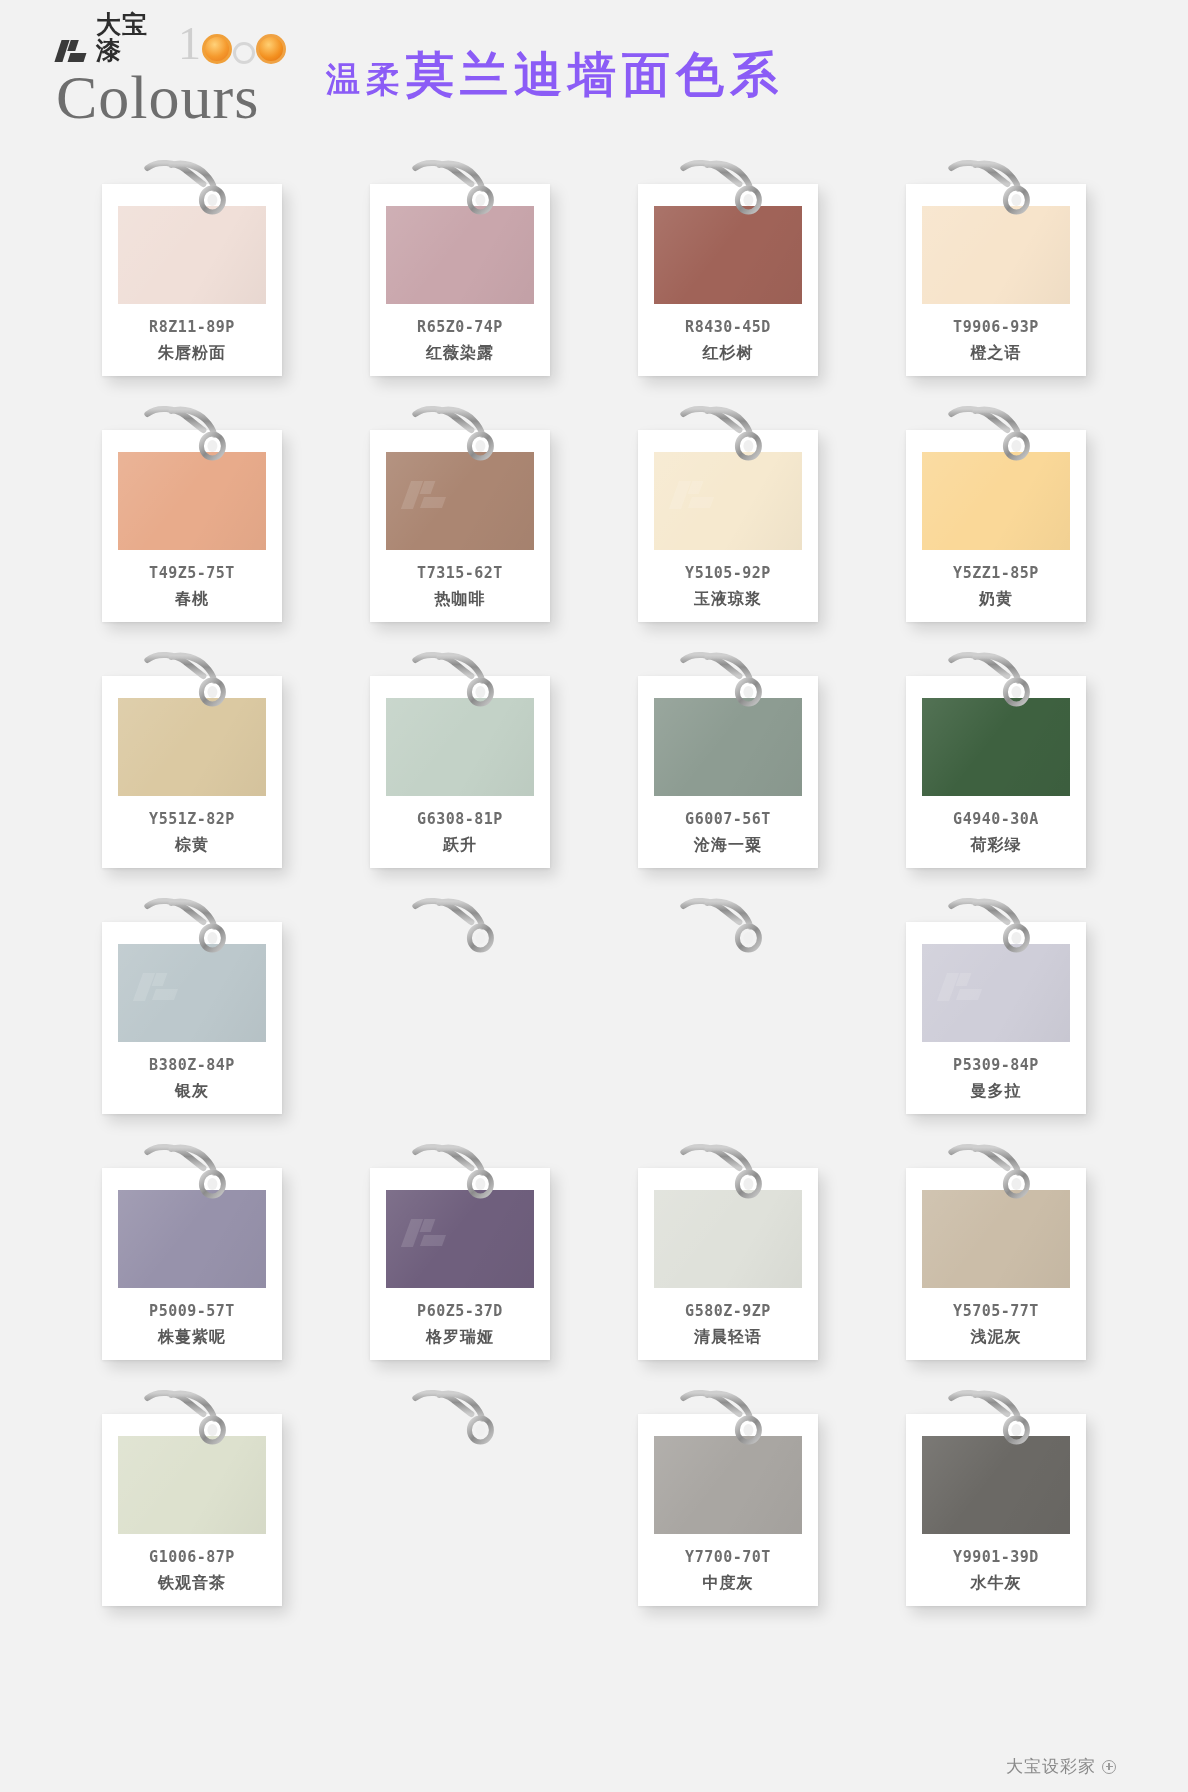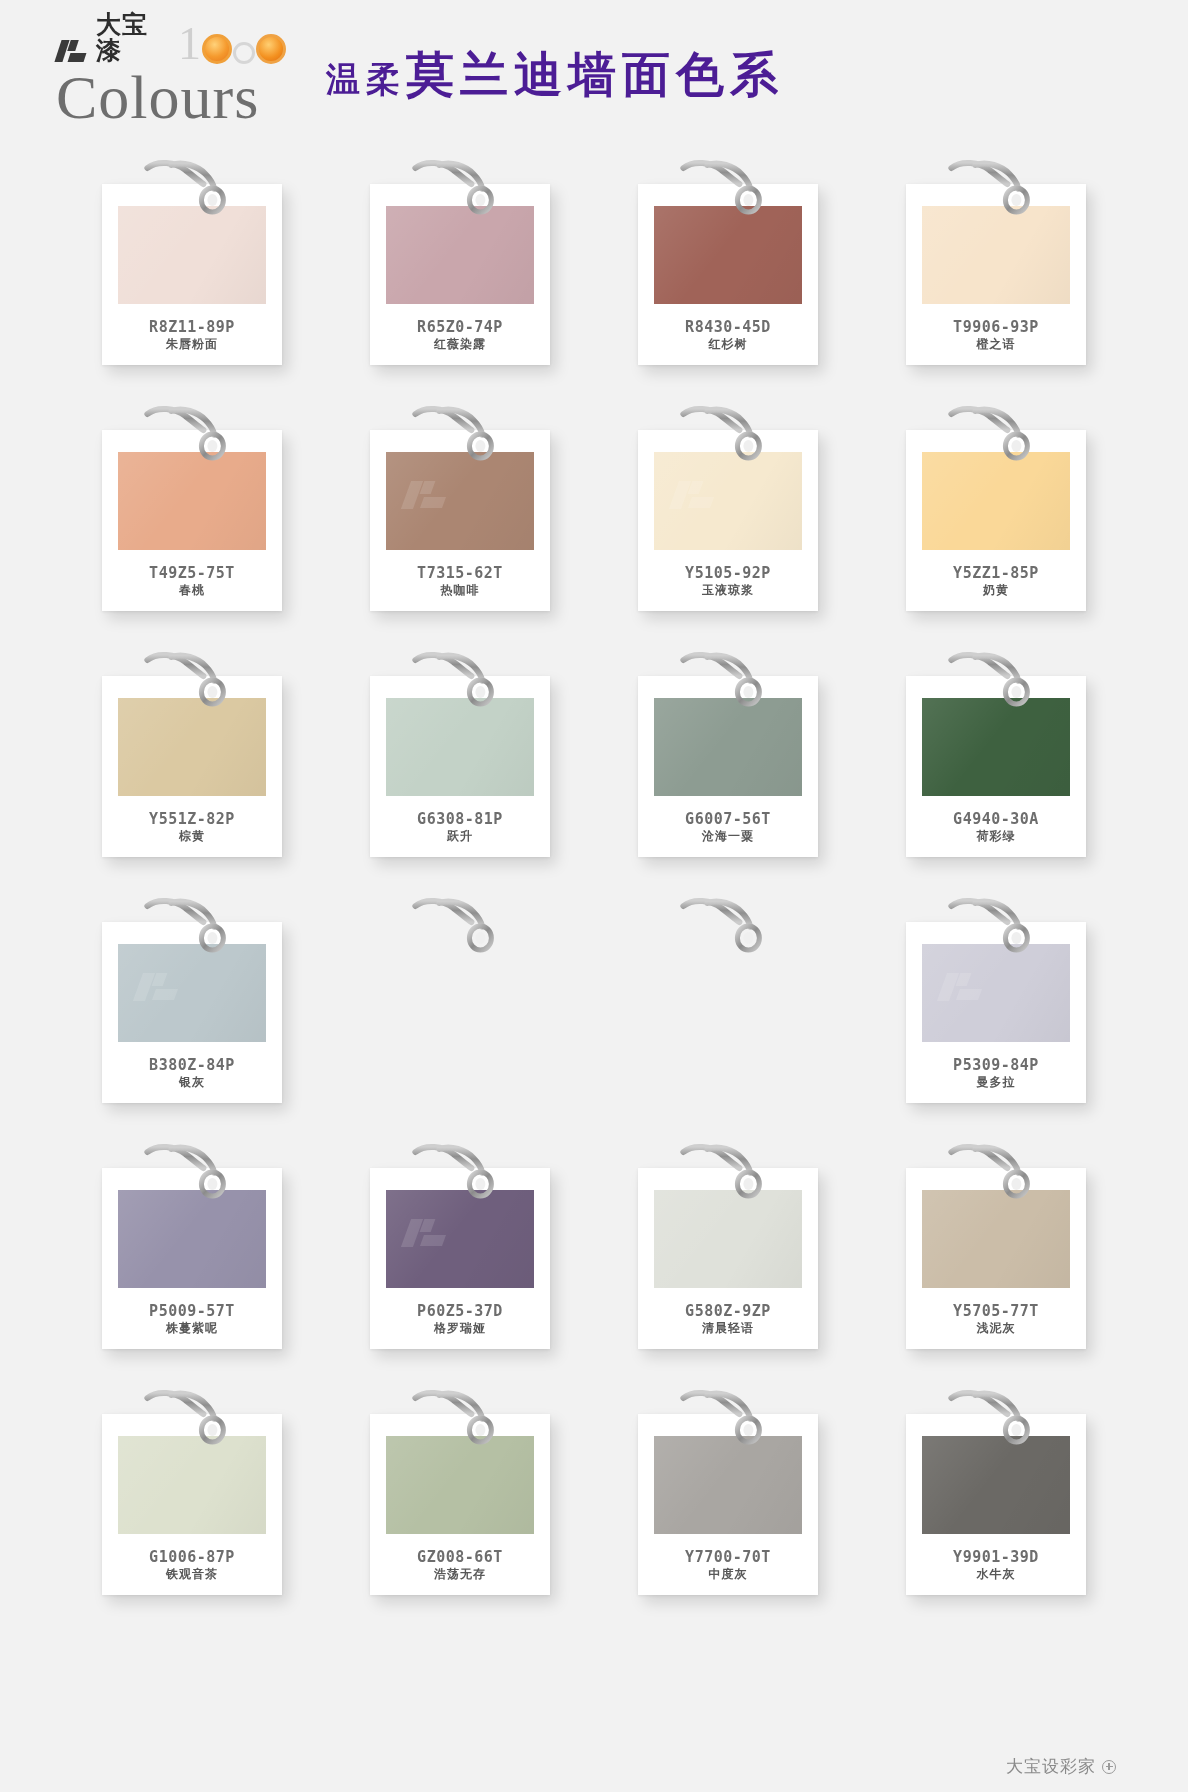--- a/index.html
+++ b/index.html
@@ -55,21 +55,21 @@
   }
   .colours-word {
     font-family:"Liberation Serif", serif;
     font-size:62px; color:#6e6e6e; line-height:58px;
     letter-spacing:1px; margin-top:4px;
   }
   .title-cn {
     margin-left:40px;
     font-family:"DejaVu Sans", sans-serif;
     font-weight:bold;
-    color:#4c1d95;
+    color:#8b5cf6;
     letter-spacing:6px;
     display:flex;
     align-items:baseline;
   }
   .title-soft { font-size:34px; }
   .title-main { font-size:48px; }
 
   
   .grid {
     position:relative;
@@ -121,23 +121,24 @@
   .code {
     margin-top:14px;
     font-family:"DejaVu Sans Mono", monospace;
     font-weight:bold;
     font-size:15px;
     color:#6d6d6d;
     letter-spacing:0.5px;
     white-space:nowrap;
   }
   .cname {
+    margin-top:7px;
     font-family:Liberation Sans, sans-serif;
     font-weight:bold;
-    font-size:12px;
+    font-size:16px;
     color:#585858;
     letter-spacing:1px;
     white-space:nowrap;
   }
 
   
   .wm {
     position:absolute;
     left:18px; top:26px;
     width:52px; height:34px;
@@ -784,25 +785,20 @@
       <stop offset="0%" stop-color="#d9d9d9"></stop>
       <stop offset="50%" stop-color="#8b8b8b"></stop>
       <stop offset="100%" stop-color="#c9c9c9"></stop>
     </linearGradient>
   </defs>
   <path d="M6 10 C16 2 34 4 44 12 C52 18 56 22 62 26" fill="none" stroke="url(#hg)" stroke-width="6" stroke-linecap="round"></path>
   <path d="M30 7 C42 3 56 8 64 16 C70 22 72 26 73 31" fill="none" stroke="url(#hg)" stroke-width="6" stroke-linecap="round"></path>
   <ellipse cx="71" cy="42" rx="11" ry="12" fill="none" stroke="url(#rg)" stroke-width="5"></ellipse>
   <ellipse cx="71" cy="42" rx="5" ry="6" fill="#efefef"></ellipse>
 </svg></div>
-      <div class="card">
-        <div class="swatch" style="background: rgb(181, 192, 164);"></div>
-        <div class="code">GZ008-66T</div>
-        <div class="cname">浩荡无存</div>
-      </div>
     </div>
     <div class="cell">
       <div class="hook">
 <svg viewBox="0 0 110 58" width="110" height="58" xmlns="http://www.w3.org/2000/svg">
   <defs>
     <linearGradient id="hg" x1="0" y1="0" x2="0" y2="1">
       <stop offset="0%" stop-color="#cfcfcf"></stop>
       <stop offset="45%" stop-color="#8f8f8f"></stop>
       <stop offset="100%" stop-color="#cccccc"></stop>
     </linearGradient>

